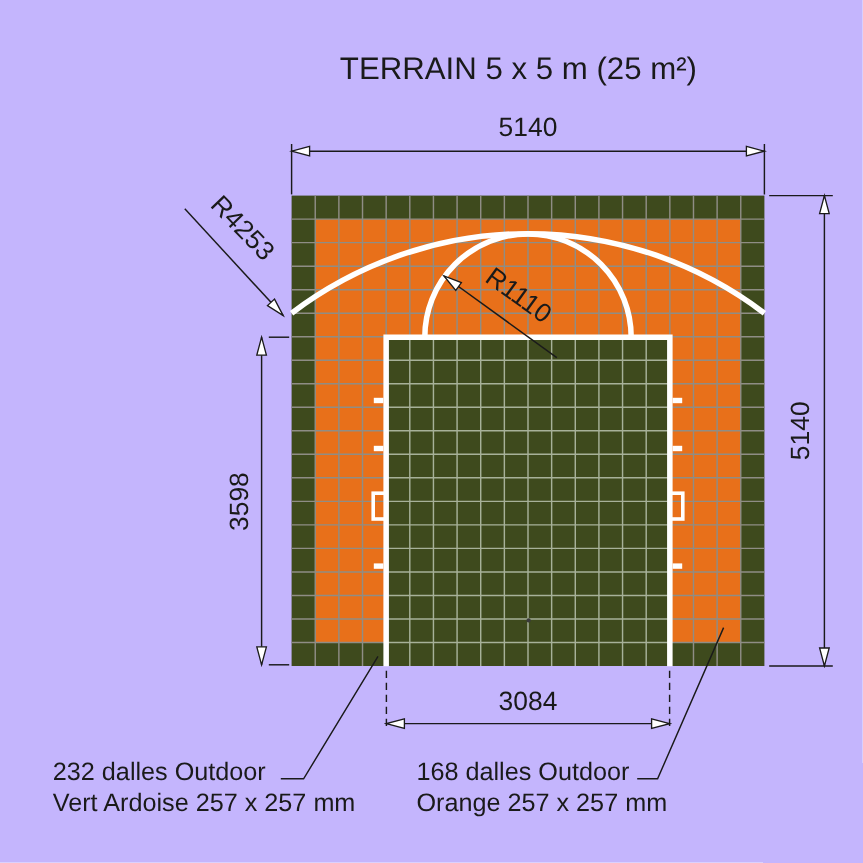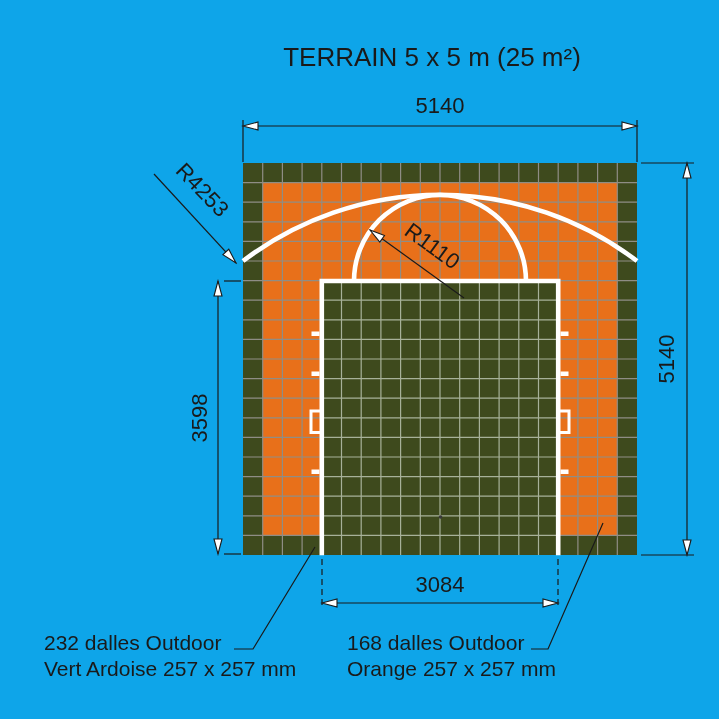--- a/index.html
+++ b/index.html
@@ -1,16 +1,16 @@
 <!DOCTYPE html>
 <html><head>
 <meta charset="utf-8">
 <style>
   html,body{margin:0;padding:0;background:#fff;}
-  .stage{position:relative;width:719px;height:719px;background:#0ea5e9;overflow:hidden;
+  .stage{position:relative;width:719px;height:719px;background:#c4b5fd;overflow:hidden;
          font-family:"Liberation Sans", sans-serif;}
   svg text{font-family:"Liberation Sans", sans-serif;fill:#1a1a1a;}
   .title-text{font-size:26px;}
   .dim-text{font-size:22px;}
   .radius-text{font-size:22px;}
   .callout-text{font-size:21px;}
   .dimline{stroke:#1a1a1a;stroke-width:1.2;fill:none;}
   .leader{stroke:#1a1a1a;stroke-width:1.2;fill:none;}
   .dashed{stroke-dasharray:6 4;}
   .whiteline{fill:none;stroke:#ffffff;stroke-width:4.6;}

